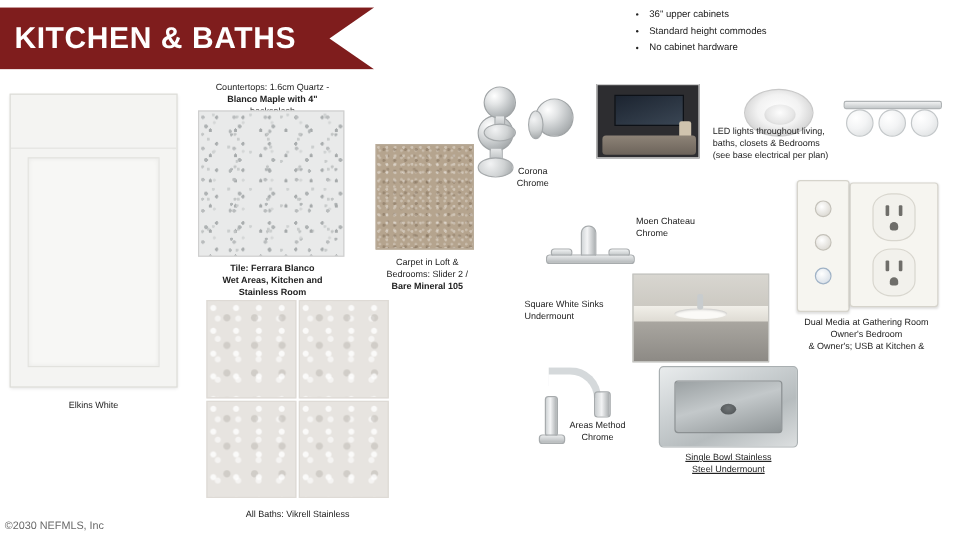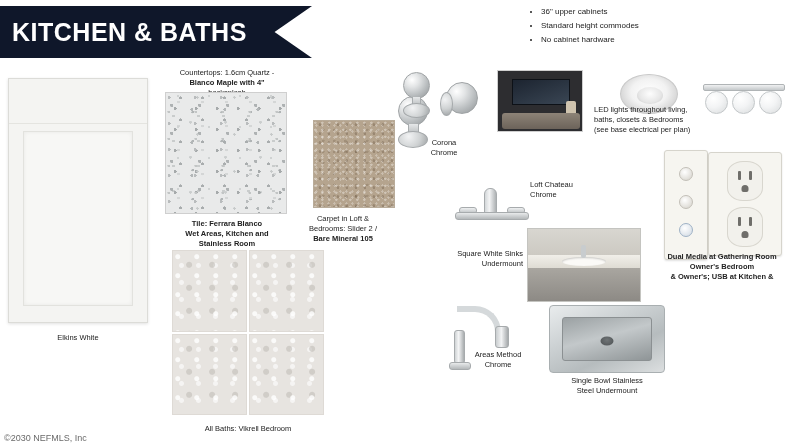--- a/index.html
+++ b/index.html
@@ -11,21 +11,21 @@
     background: #ffffff;
     font-family: "Liberation Sans", sans-serif;
     overflow: hidden;
   }
 
   
   .banner {
     position: absolute;
     left: 0; top: 6px;
     width: 312px; height: 52px;
-    background: #0f172a;
+    background: #7f1d1d;
     color: #ffffff;
     display: flex;
     align-items: center;
     padding-left: 12px;
     clip-path: polygon(0 0, 100% 0, 88% 50%, 100% 100%, 0 100%);
     z-index: 5;
   }
   .banner-text {
     font-size: 25px;
     font-weight: bold;
@@ -390,33 +390,33 @@
   <div>backsplash</div>
 </div>
 <div class="quartz"></div>
 <div class="cap" style="left:162px; top:219px; width:130px;">
   <div class="b">Tile: Ferrara Blanco</div>
   <div class="b">Wet Areas, Kitchen and</div>
   <div class="b">Stainless Room</div>
 </div>
 
 <div class="carpet"></div>
-<div class="cap" style="left:295px; top:214px; width:96px;">
+<div class="cap" style="left:308px; top:214px; width:96px;">
   <div>Carpet in Loft &amp;</div>
   <div><span>Bedrooms: Slider 2 /</span></div>
   <div class="b">Bare Mineral 105</div>
 </div>
 
 <div class="tilegrid">
   <div class="tile"></div>
   <div class="tile"></div>
   <div class="tile"></div>
   <div class="tile"></div>
 </div>
-<div class="cap" style="left:172px; top:424px; width:152px;">All Baths: Vikrell Bedroom</div>
+<div class="cap" style="left:172px; top:424px; width:152px;">All Baths: Vikrell Stainless</div>
 
 <div class="knob" style="left:394px; top:96px; width:40px; height:54px;">
   <div class="ball" style="left:4px; top:0; width:30px; height:30px;"></div>
   <div class="shaft" style="left:14px; top:28px; width:11px; height:10px;"></div>
   <div class="rose" style="left:4px; top:35px; width:30px; height:17px;"></div>
 </div>
 <div class="knob" style="left:401px; top:72px; width:40px; height:50px;">
   <div class="ball" style="left:2px; top:0; width:27px; height:27px;"></div>
   <div class="shaft" style="left:11px; top:25px; width:9px; height:9px;"></div>
   <div class="rose" style="left:2px; top:31px; width:27px; height:15px;"></div>
@@ -451,32 +451,32 @@
   <div>(see base electrical per plan)</div>
 </div>
 
 <div class="faucet-chateau">
   <div class="spout"></div>
   <div class="handle" style="left:4px;"></div>
   <div class="handle" style="right:4px;"></div>
   <div class="deck"></div>
 </div>
 <div class="cap" style="left:530px; top:180px; width:74px; text-align:left;">
-  <div>Loft Chateau</div>
+  <div>Moen Chateau</div>
   <div>Chrome</div>
 </div>
 
 <div class="vanityshot">
   <div class="vanity-wall"></div>
   <div class="vanity-top"></div>
   <div class="vanity-bowl"></div>
   <div class="vanity-faucet"></div>
   <div class="vanity-body"></div>
 </div>
-<div class="cap" style="left:437px; top:249px; width:86px; text-align:right;">
+<div class="cap" style="left:437px; top:249px; width:86px; text-align:left;">
   <div>Square White Sinks</div>
   <div>Undermount</div>
 </div>
 
 <div class="plate plate-media">
   <div class="jack j1"></div>
   <div class="jack j2"></div>
   <div class="jack j3"></div>
 </div>
 <div class="plate plate-outlet">
@@ -484,21 +484,21 @@
     <div class="slot l"></div>
     <div class="slot r"></div>
     <div class="ground"></div>
   </div>
   <div class="outlet-recep bottom">
     <div class="slot l"></div>
     <div class="slot r"></div>
     <div class="ground"></div>
   </div>
 </div>
-<div class="cap" style="left:644px; top:252px; width:156px;font-weight:bold;">
+<div class="cap" style="left:644px; top:264px; width:156px;">
   <div>Dual Media at Gathering Room</div>
   <div>Owner's Bedroom</div>
   <div>&amp; Owner's; USB at Kitchen &amp;</div>
 </div>
 
 <div class="faucet-method">
   <div class="arc"></div>
   <div class="head"></div>
   <div class="col"></div>
   <div class="base"></div>
@@ -506,18 +506,18 @@
 <div class="cap" style="left:455px; top:350px; width:86px;">
   <div>Areas Method</div>
   <div>Chrome</div>
 </div>
 
 <div class="sink">
   <div class="sink-basin">
     <div class="sink-drain"></div>
   </div>
 </div>
-<div class="cap" style="left:549px; top:376px; width:116px;">
+<div class="cap" style="left:549px; top:376px; width:116px;text-decoration:underline;">
   <div>Single Bowl Stainless</div>
   <div>Steel Undermount</div>
 </div>
 
 <div class="footer">©2030 NEFMLS, Inc</div>
 
 </body></html>

